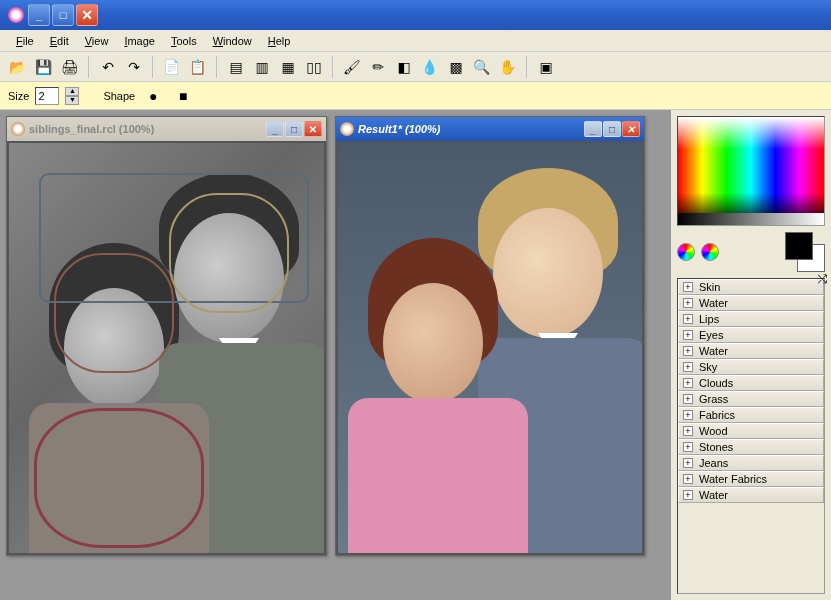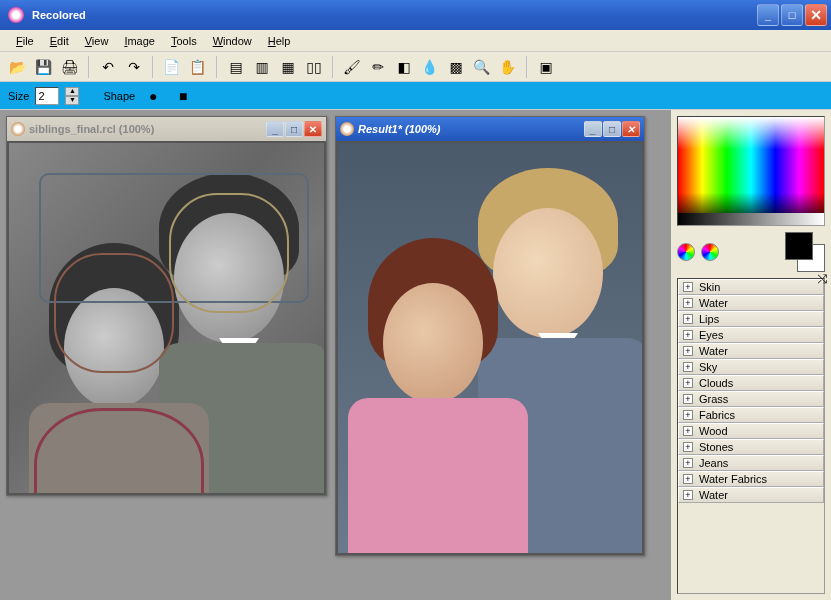--- a/index.html
+++ b/index.html
@@ -14,21 +14,21 @@
 .win-btn.close { background: linear-gradient(#f08070, #d04020); color: white; font-size: 14px; }
 
 .menubar { height: 22px; background: #ece9d8; display: flex; align-items: center; padding: 0 8px; border-bottom: 1px solid #ccc; }
 .menubar .menu-item { padding: 2px 8px; cursor: pointer; }
 .menubar .menu-item u { text-decoration: underline; }
 
 .toolbar { height: 30px; background: #ece9d8; display: flex; align-items: center; padding: 0 6px; gap: 2px; border-bottom: 1px solid #ccc; }
 .tb-btn { width: 24px; height: 24px; border: 1px solid transparent; border-radius: 3px; display: flex; align-items: center; justify-content: center; cursor: pointer; font-size: 14px; }
 .tb-sep { width: 2px; height: 22px; background: linear-gradient(to right,#aaa,#fff); margin: 0 4px; }
 
-.optionsbar { height: 28px; background: #0ea5e9; display: flex; align-items: center; padding: 0 8px; gap: 6px; border-bottom: 1px solid #ccc; }
+.optionsbar { height: 28px; background: #fef9c3; display: flex; align-items: center; padding: 0 8px; gap: 6px; border-bottom: 1px solid #ccc; }
 .optionsbar input { width: 24px; height: 18px; border: 1px inset #999; padding: 0 2px; }
 .spin { display: flex; flex-direction: column; }
 .spin-btn { width: 14px; height: 9px; font-size: 7px; background: #ddd; border: 1px solid #999; text-align: center; line-height: 6px; cursor: pointer; }
 
 .workspace { display: flex; height: 490px; }
 .mdi-area { flex: 1; background: #999; position: relative; padding: 6px; display: flex; gap: 8px; align-items: flex-start; }
 .side-panel { width: 160px; background: #ece9d8; padding: 6px; display: flex; flex-direction: column; gap: 6px; }
 
 .doc-window { background: #ece9d8; border: 1px solid #666; box-shadow: 1px 1px 3px rgba(0,0,0,.3); display: flex; flex-direction: column; }
 .doc-titlebar { height: 24px; display: flex; align-items: center; padding: 0 4px; }
@@ -73,21 +73,20 @@
 
 .palette-list { flex: 1; border: 1px inset #999; background: #ece9d8; overflow-y: auto; }
 .pal-item { display: flex; align-items: center; height: 16px; border: 1px solid #fff; border-bottom-color: #aaa; border-right-color: #aaa; background: linear-gradient(#f0ede0,#e0ddd0); padding: 0 4px; cursor: pointer; }
 .pal-item .expand { width: 10px; height: 10px; border: 1px solid #888; background: #fff; font-size: 9px; line-height: 8px; text-align: center; margin-right: 6px; }
 </style>
 </head>
 <body>
 
 <div class="titlebar">
   <div class="app-icon"></div>
-  <div class="title">Recolored</div>
   <div class="win-btns">
     <div class="win-btn min">_</div>
     <div class="win-btn max">□</div>
     <div class="win-btn close">✕</div>
   </div>
 </div>
 
 <div class="menubar">
   <div class="menu-item"><u>F</u><span>ile</span></div>
   <div class="menu-item"><u>E</u>dit</div>
@@ -134,21 +133,21 @@
   </div>
   <span style="width:12px"></span>
   <span>Shape</span>
   <div class="tb-btn">●</div>
   <div class="tb-btn">■</div>
 </div>
 
 <div class="workspace">
   <div class="mdi-area">
 
-    <div class="doc-window" style="width:321px;height:380px">
+    <div class="doc-window" style="width:321px;height:440px">
       <div class="doc-titlebar inactive">
         <div class="doc-icon"></div>
         <div class="doc-title">siblings_final.rcl (100%)</div>
         <div class="doc-btns">
           <div class="doc-btn mm">_</div>
           <div class="doc-btn mm">□</div>
           <div class="doc-btn close">✕</div>
         </div>
       </div>
       <div class="doc-content">

